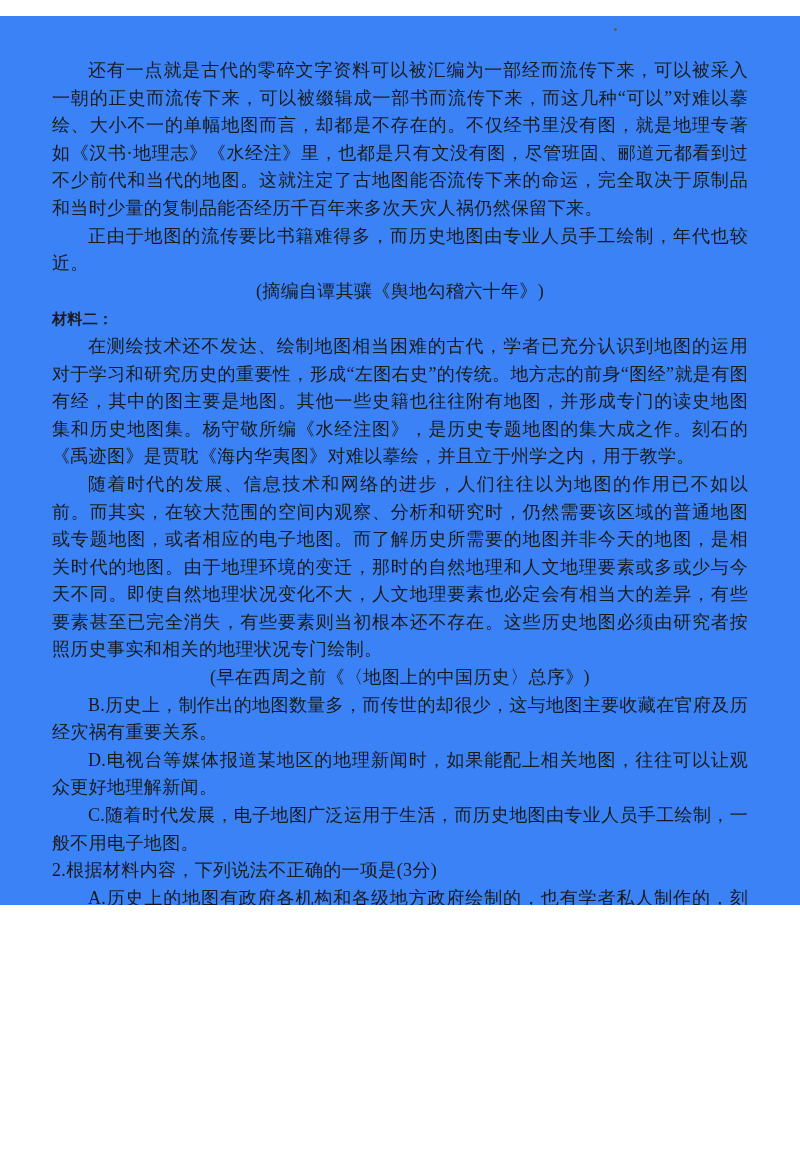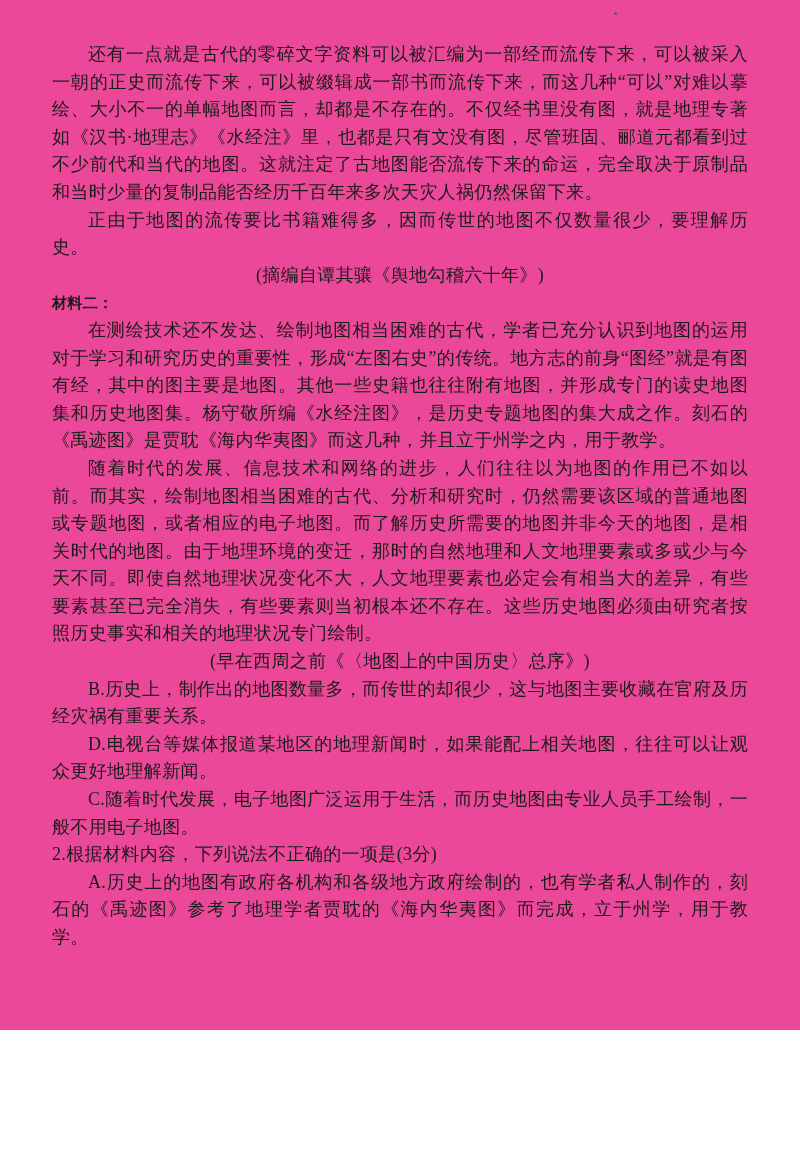--- a/index.html
+++ b/index.html
@@ -3,23 +3,23 @@
 <meta charset="utf-8">
 <style>
   html, body {
     margin: 0;
     padding: 0;
     background: #ffffff;
   }
   .page {
     position: relative;
     width: 800px;
-    height: 1030px;
-    margin: 0 auto;
-    background: #ec4899;
+    height: 889px;
+    margin: 16px auto;
+    background: #3b82f6;
     overflow: hidden;
     font-family: "Liberation Serif", "DejaVu Serif", serif;
     color: #1b1b1b;
   }
   .text-column {
     position: absolute;
     left: 52px;
     top: 41px;
     width: 696px;
     font-size: 18px;
@@ -47,25 +47,25 @@
   }
 </style>
 </head>
 <body>
 
 <div class="page">
   <div class="speck"></div>
 
   <div class="text-column">
     <p class="para">还有一点就是古代的零碎文字资料可以被汇编为一部经而流传下来，可以被采入一朝的正史而流传下来，可以被缀辑成一部书而流传下来，而这几种“可以”对难以摹绘、大小不一的单幅地图而言，却都是不存在的。不仅经书里没有图，就是地理专著如《汉书·地理志》《水经注》里，也都是只有文没有图，尽管班固、郦道元都看到过不少前代和当代的地图。这就注定了古地图能否流传下来的命运，完全取决于原制品和当时少量的复制品能否经历千百年来多次天灾人祸仍然保留下来。</p>
-    <p class="para">正由于地图的流传要比书籍难得多，因而传世的地图不仅数量很少，要理解历史。</p>
+    <p class="para">正由于地图的流传要比书籍难得多，而历史地图由专业人员手工绘制，年代也较近。</p>
     <p class="attr">(摘编自谭其骧《舆地勾稽六十年》)</p>
     <p class="head">材料二：</p>
-    <p class="para">在测绘技术还不发达、绘制地图相当困难的古代，学者已充分认识到地图的运用对于学习和研究历史的重要性，形成“左图右史”的传统。地方志的前身“图经”就是有图有经，其中的图主要是地图。其他一些史籍也往往附有地图，并形成专门的读史地图集和历史地图集。杨守敬所编《水经注图》，是历史专题地图的集大成之作。刻石的《禹迹图》是贾耽《海内华夷图》而这几种，并且立于州学之内，用于教学。</p>
-    <p class="para">随着时代的发展、信息技术和网络的进步，人们往往以为地图的作用已不如以前。而其实，绘制地图相当困难的古代、分析和研究时，仍然需要该区域的普通地图或专题地图，或者相应的电子地图。而了解历史所需要的地图并非今天的地图，是相关时代的地图。由于地理环境的变迁，那时的自然地理和人文地理要素或多或少与今天不同。即使自然地理状况变化不大，人文地理要素也必定会有相当大的差异，有些要素甚至已完全消失，有些要素则当初根本还不存在。这些历史地图必须由研究者按照历史事实和相关的地理状况专门绘制。</p>
+    <p class="para">在测绘技术还不发达、绘制地图相当困难的古代，学者已充分认识到地图的运用对于学习和研究历史的重要性，形成“左图右史”的传统。地方志的前身“图经”就是有图有经，其中的图主要是地图。其他一些史籍也往往附有地图，并形成专门的读史地图集和历史地图集。杨守敬所编《水经注图》，是历史专题地图的集大成之作。刻石的《禹迹图》是贾耽《海内华夷图》对难以摹绘，并且立于州学之内，用于教学。</p>
+    <p class="para">随着时代的发展、信息技术和网络的进步，人们往往以为地图的作用已不如以前。而其实，在较大范围的空间内观察、分析和研究时，仍然需要该区域的普通地图或专题地图，或者相应的电子地图。而了解历史所需要的地图并非今天的地图，是相关时代的地图。由于地理环境的变迁，那时的自然地理和人文地理要素或多或少与今天不同。即使自然地理状况变化不大，人文地理要素也必定会有相当大的差异，有些要素甚至已完全消失，有些要素则当初根本还不存在。这些历史地图必须由研究者按照历史事实和相关的地理状况专门绘制。</p>
     <p class="attr">(早在西周之前《〈地图上的中国历史〉总序》)</p>
     <p class="opt">B.历史上，制作出的地图数量多，而传世的却很少，这与地图主要收藏在官府及历经灾祸有重要关系。</p>
     <p class="opt">D.电视台等媒体报道某地区的地理新闻时，如果能配上相关地图，往往可以让观众更好地理解新闻。</p>
     <p class="opt">C.随着时代发展，电子地图广泛运用于生活，而历史地图由专业人员手工绘制，一般不用电子地图。</p>
     <p class="qstem">2.根据材料内容，下列说法不正确的一项是(3分)</p>
     <p class="opt">A.历史上的地图有政府各机构和各级地方政府绘制的，也有学者私人制作的，刻石的《禹迹图》参考了地理学者贾耽的《海内华夷图》而完成，立于州学，用于教学。</p>
 
   </div>
 </div>
 

